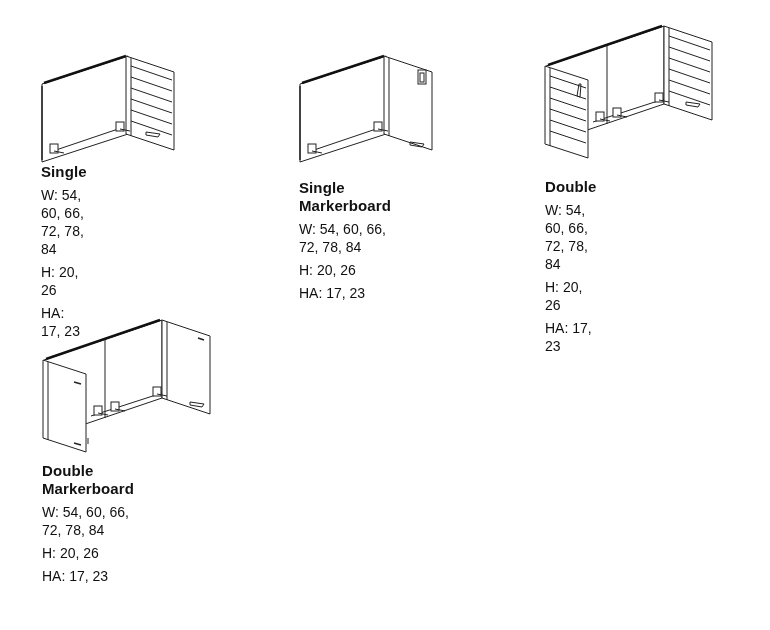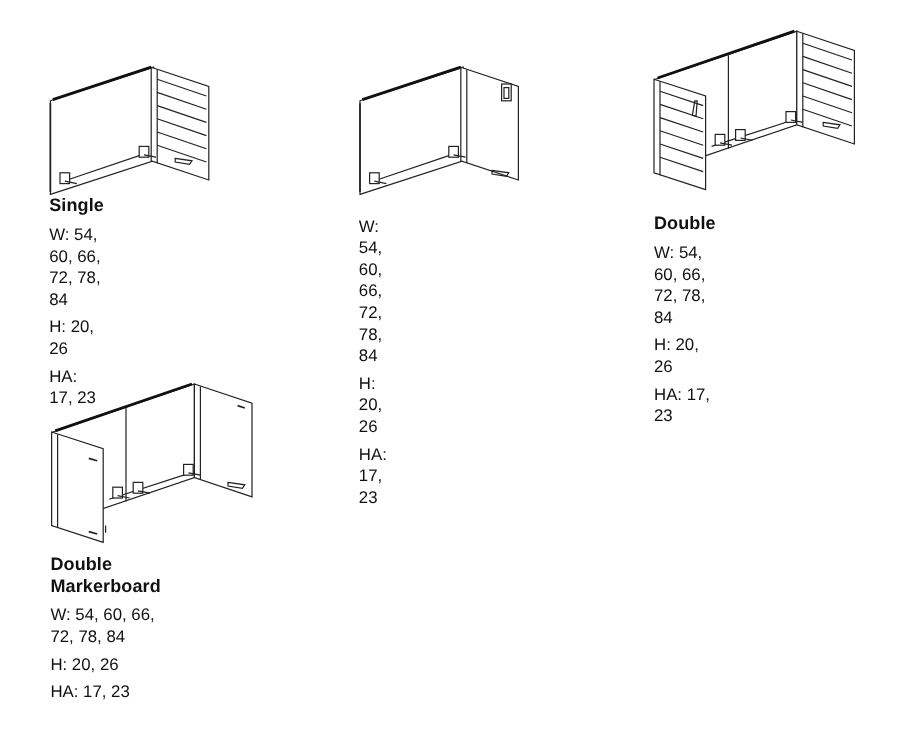--- a/index.html
+++ b/index.html
@@ -67,20 +67,21 @@
       <rect class="bracket" x="126" y="23" width="4" height="9"></rect>
       <path class="thin" d="M20,100 L88,77"></path>
       <rect class="bracket" x="14" y="94" width="8" height="9"></rect>
       <path class="thin" d="M18,101 L28,103"></path>
       <rect class="bracket" x="80" y="72" width="8" height="9"></rect>
       <path class="thin" d="M84,79 L94,81"></path>
       <path class="thin" d="M116,92 L130,94 L128,97 L116,95 Z"></path>
     </svg>
   </div>
   <div class="caption" style="left:299px; top:179px;">
+    <div class="name">Single Markerboard</div>
     <div class="spec">W: 54, 60, 66, 72, 78, 84</div>
     <div class="spec">H: 20, 26</div>
     <div class="spec">HA: 17, 23</div>
   </div>
 </div>
 
 <div class="product">
   <div class="drawing" style="left:540px; top:22px;">
     <svg width="180" height="140" viewBox="0 0 180 140">
 

